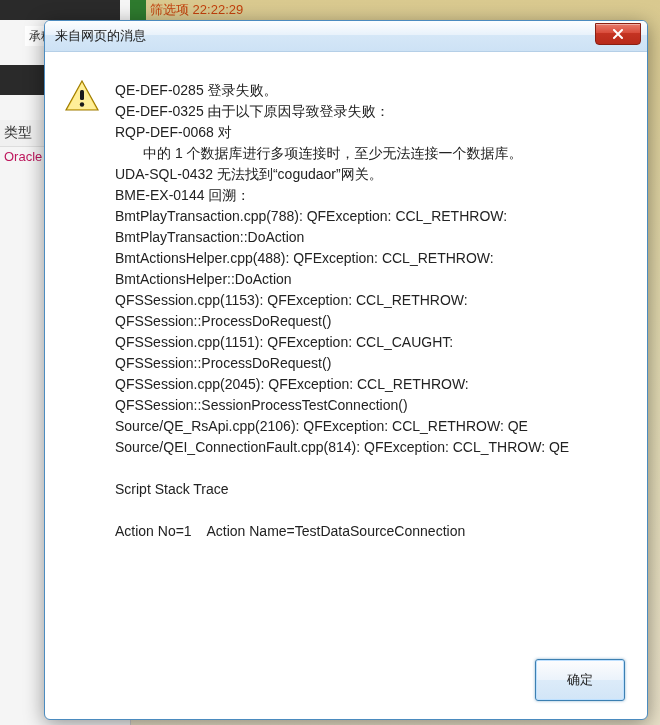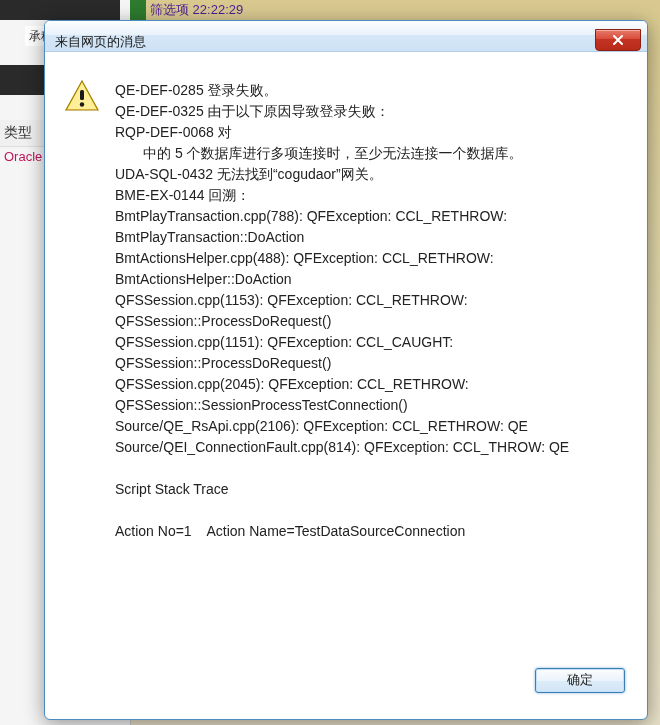--- a/index.html
+++ b/index.html
@@ -71,21 +71,21 @@
     width: 44px;
     padding: 4px;
     font-size: 13px;
     color: #be185d;
     box-sizing: border-box;
   }
   .bg-top-text {
     position: absolute;
     left: 150px;
     top: 1px;
-    color: #4c1d95;
+    color: #c2410c;
     font-size: 13px;
   }
 
   
   .dialog {
     position: absolute;
     left: 44px;
     top: 20px;
     width: 604px;
     height: 700px;
@@ -96,21 +96,21 @@
     display: flex;
     flex-direction: column;
     box-sizing: border-box;
   }
   .titlebar {
     height: 30px;
     background: linear-gradient(to bottom, #fdfefe 0%, #e9f2fb 45%, #d5e7f7 46%, #cde2f5 100%);
     border-bottom: 1px solid #b5cfe7;
     border-radius: 5px 5px 0 0;
     display: flex;
-    align-items: flex-end;
+    align-items: center;
     padding: 0 6px 0 10px;
     position: relative;
   }
   .titlebar .title-text {
     font-size: 13px;
     color: #1a1a1a;
     flex: 1;
   }
   .close-btn {
     width: 44px;
@@ -158,21 +158,21 @@
 
   .button-row {
     height: 50px;
     display: flex;
     justify-content: flex-end;
     align-items: center;
     padding: 0 22px 14px 0;
   }
   .ok-btn {
     min-width: 90px;
-    height: 25px;
+    height: 42px;
     padding: 0 24px;
     font-size: 13px;
     color: #222;
     background: linear-gradient(to bottom, #fdfdfd 0%, #ebf3fb 50%, #dcebf9 51%, #d2e5f7 100%);
     border: 1px solid #3c7fb1;
     border-radius: 3px;
     box-shadow: 0 0 0 1px #bde0ff inset, 0 0 3px rgba(60,127,177,0.6);
     cursor: pointer;
     font-family: inherit;
   }
@@ -206,21 +206,21 @@
       <svg class="warn-icon" viewBox="0 0 34 32">
         <path d="M17 1 L33 30 L1 30 Z" fill="#ffe066" stroke="#a07d00" stroke-width="1.2"></path>
         <path d="M17 3 L31 29 L3 29 Z" fill="#ffef99"></path>
         <rect x="15" y="10" width="4" height="10" rx="1.5" fill="#1a1a1a"></rect>
         <circle cx="17" cy="24.5" r="2.2" fill="#1a1a1a"></circle>
       </svg>
     </div>
     <div class="msg-col" id="msg-col">QE-DEF-0285 登录失败。
 QE-DEF-0325 由于以下原因导致登录失败：
 RQP-DEF-0068 对
-<span class="msg-indent">中的 5 个数据库进行多项连接时，至少无法连接一个数据库。</span>UDA-SQL-0432 无法找到“cogudaor”网关。
+<span class="msg-indent">中的 1 个数据库进行多项连接时，至少无法连接一个数据库。</span>UDA-SQL-0432 无法找到“cogudaor”网关。
 BME-EX-0144 回溯：
 BmtPlayTransaction.cpp(788): QFException: CCL_RETHROW: BmtPlayTransaction::DoAction
 BmtActionsHelper.cpp(488): QFException: CCL_RETHROW: BmtActionsHelper::DoAction
 QFSSession.cpp(1153): QFException: CCL_RETHROW: QFSSession::ProcessDoRequest()
 QFSSession.cpp(1151): QFException: CCL_CAUGHT: QFSSession::ProcessDoRequest()
 QFSSession.cpp(2045): QFException: CCL_RETHROW: QFSSession::SessionProcessTestConnection()
 Source/QE_RsApi.cpp(2106): QFException: CCL_RETHROW: QE
 Source/QEI_ConnectionFault.cpp(814): QFException: CCL_THROW: QE
 
 Script Stack Trace

